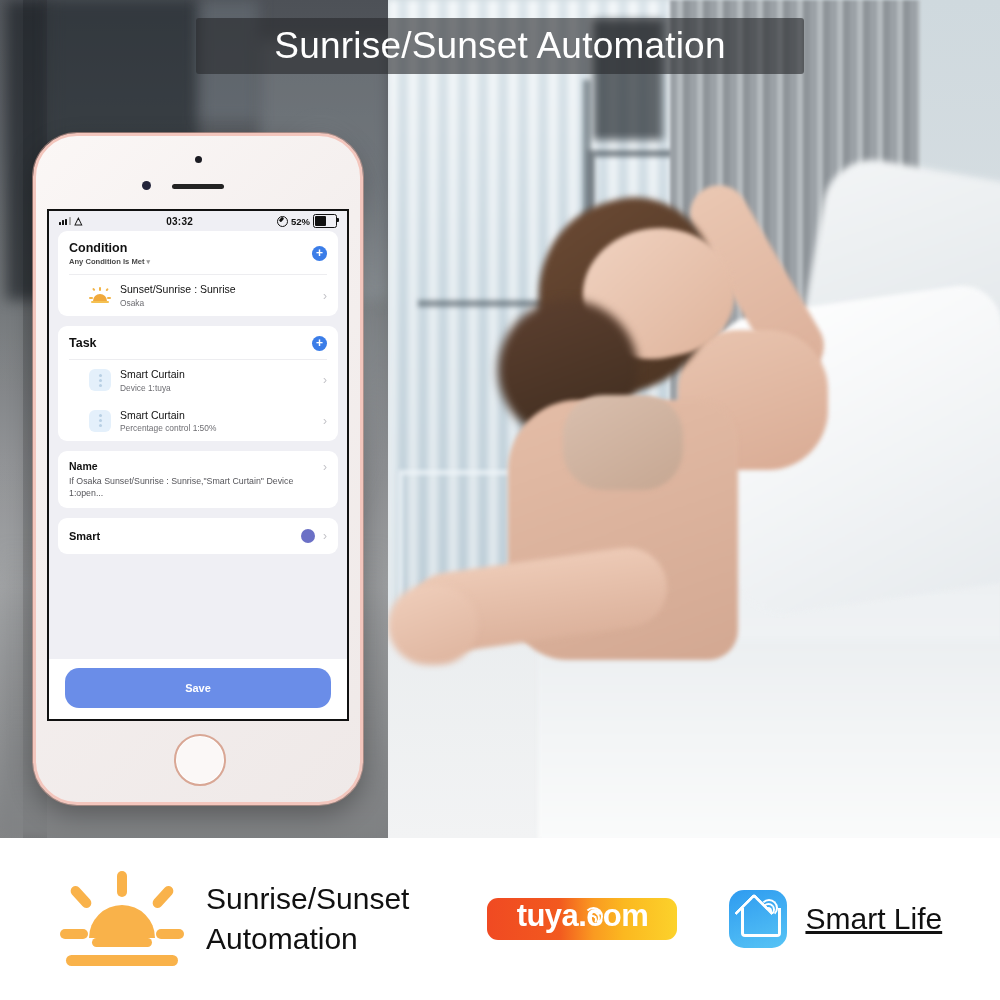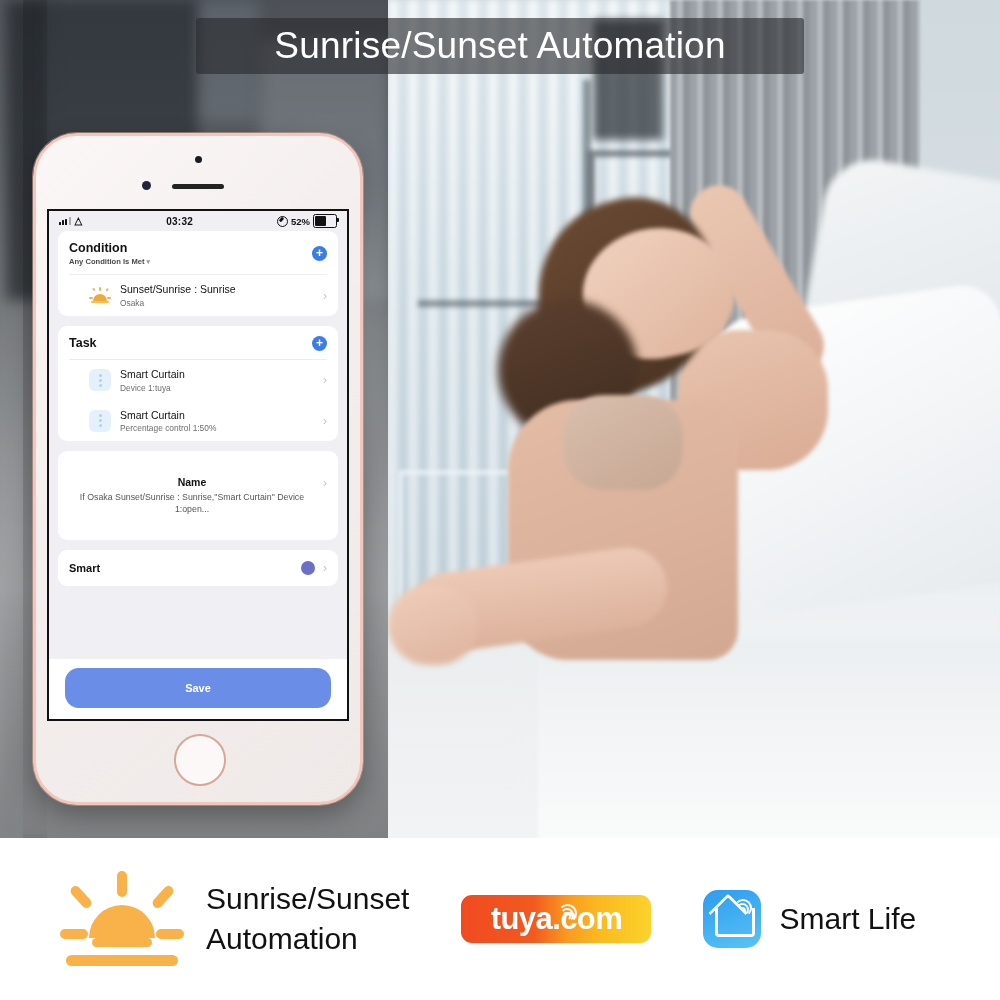--- a/index.html
+++ b/index.html
@@ -152,21 +152,21 @@
   .sun-ico .ray{position:absolute;background:#f2b447;border-radius:1px;}
   .sun-ico .r1{left:10.3px;top:0;width:1.6px;height:4px;}
   .sun-ico .r2{left:4px;top:1.6px;width:1.6px;height:3.4px;transform:rotate(-40deg);}
   .sun-ico .r3{left:16.5px;top:1.6px;width:1.6px;height:3.4px;transform:rotate(40deg);}
   .sun-ico .r4{left:0.4px;bottom:5.6px;width:3.4px;height:1.6px;}
   .sun-ico .r5{right:0.4px;bottom:5.6px;width:3.4px;height:1.6px;}
 
   .dev-ico{width:22px;height:22px;border-radius:6px;background:#e4f0fb;flex:0 0 22px;display:flex;flex-direction:column;align-items:center;justify-content:center;gap:2px;}
   .dev-ico b{display:block;width:3px;height:3px;border-radius:50%;background:#b8cfe4;}
 
-  .name-card{padding:25px 11px;display:flex;align-items:flex-start;gap:8px;text-align:center;}
+  .name-card{padding:9px 11px;display:flex;align-items:flex-start;gap:8px;}
   .name-card .nc{flex:1;}
   .name-title{font-size:10.5px;font-weight:bold;color:#111;}
   .name-val{font-size:8.8px;color:#55555a;line-height:1.3;margin-top:4px;}
 
   .style-card{padding:11px 11px;display:flex;align-items:center;gap:8px;}
   .style-title{flex:1;font-size:11px;font-weight:bold;color:#111;}
   .style-dot{width:14px;height:14px;border-radius:50%;background:#6b70c6;}
 
   .savebar{position:absolute;left:0;right:0;bottom:0;background:#fff;padding:9px 16px 11px;}
   .save-btn{height:40px;border-radius:14px;background:#6a8de8;color:#fff;font-size:11px;font-weight:bold;
@@ -180,40 +180,40 @@
   .b-sun .ground{position:absolute;left:4px;top:86px;width:112px;height:11px;border-radius:6px;background:#F9B24A;}
   .b-sun .ray{position:absolute;background:#F9B24A;border-radius:5px;}
   .b-sun .r-top{left:55px;top:2px;width:10px;height:26px;}
   .b-sun .r-l{left:14px;top:15px;width:10px;height:26px;transform:rotate(-42deg);}
   .b-sun .r-r{left:96px;top:15px;width:10px;height:26px;transform:rotate(42deg);}
   .b-sun .r-ll{left:-2px;top:60px;width:28px;height:10px;}
   .b-sun .r-rr{left:94px;top:60px;width:28px;height:10px;}
 
   .b-title{margin-left:24px;font-size:30px;color:#111;line-height:1.32;white-space:pre-line;flex:0 0 auto;}
 
-  .tuya{margin-left:52px;width:190px;height:48px;border-radius:11px;
+  .tuya{margin-left:78px;width:190px;height:42px;border-radius:11px;
     background:linear-gradient(90deg,#f04a22 0%,#f2591f 38%,#fa9a21 56%,#fbb820 72%,#fcd22b 100%);
-    display:flex;align-items:center;justify-content:center;position:relative;flex:0 0 190px;}
+    display:flex;align-items:flex-start;justify-content:center;position:relative;flex:0 0 190px;}
   .tuya span{color:#fff;font-size:31px;font-weight:bold;letter-spacing:-.6px;}
   .tuya .wave{position:absolute;left:99px;top:7px;width:20px;height:18px;}
   .tuya .wave i{position:absolute;border:2.2px solid #fff;border-radius:50%;border-bottom-color:transparent;border-left-color:transparent;}
   .tuya .wave i:nth-child(1){left:2px;top:10px;width:5px;height:5px;}
   .tuya .wave i:nth-child(2){left:0px;top:6px;width:10px;height:10px;}
   .tuya .wave i:nth-child(3){left:-2px;top:2px;width:15px;height:15px;}
 
   .slife{margin-left:52px;display:flex;align-items:center;gap:18px;flex:0 0 auto;}
   .slife-ico{width:58px;height:58px;border-radius:15px;background:linear-gradient(160deg,#2e9bf0,#57c4f5);position:relative;}
   .house{position:absolute;left:12px;top:18px;width:34px;height:26px;border:3px solid #fff;border-top:none;border-radius:0 0 4px 4px;}
   .roof{position:absolute;left:11px;top:9px;width:25px;height:25px;border-top:3px solid #fff;border-left:3px solid #fff;transform:rotate(45deg);border-radius:4px 0 0 0;}
   .sl-wave{position:absolute;left:34px;top:8px;width:18px;height:16px;}
   .sl-wave i{position:absolute;border:2.4px solid #fff;border-radius:50%;border-bottom-color:transparent;border-left-color:transparent;}
   .sl-wave i:nth-child(1){left:1px;top:9px;width:4px;height:4px;}
   .sl-wave i:nth-child(2){left:-1px;top:5px;width:9px;height:9px;}
   .sl-wave i:nth-child(3){left:-3px;top:1px;width:14px;height:14px;}
-  .slife-txt{font-size:30px;color:#111;}
+  .slife-txt{font-size:30px;color:#111;text-decoration:underline;}
 </style>
 </head>
 <body>
 
 <div class="stage">
 
   <div class="photo">
     <div class="photo-left">
       <div class="pl-shelf b"></div>
         <div class="pl-shelf a"></div>

